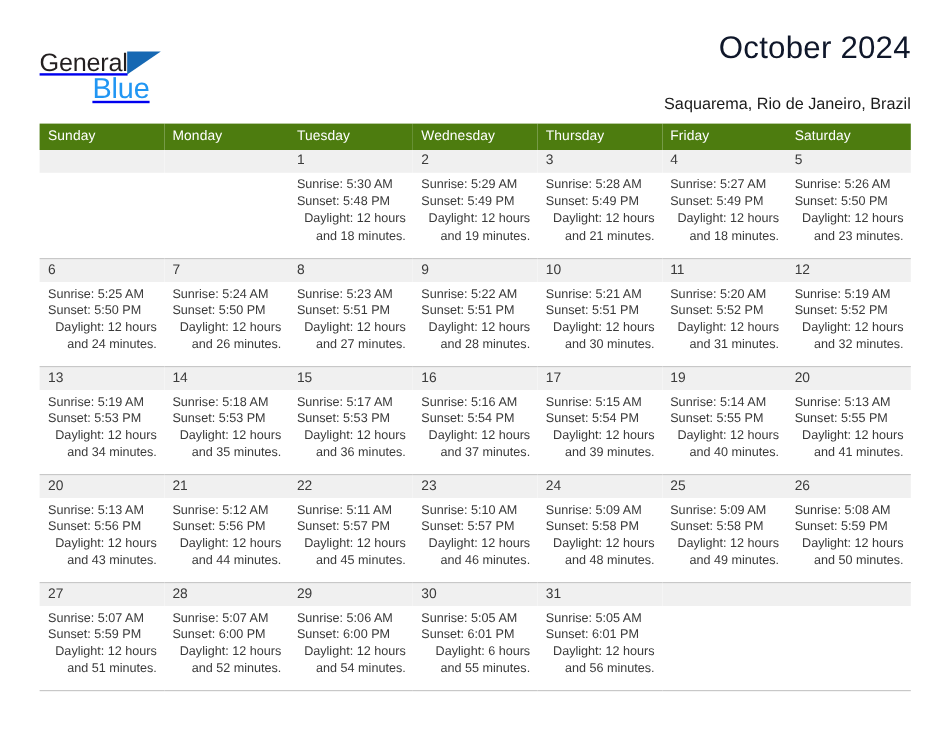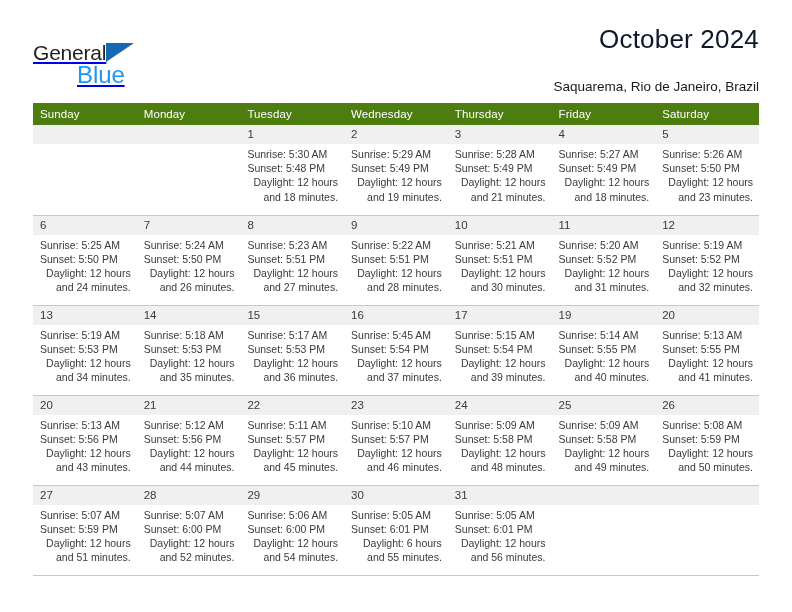--- a/index.html
+++ b/index.html
@@ -287,21 +287,21 @@
             <div class="daynum">15</div>
             <div class="cellbody">
               <div>Sunrise: 5:17 AM</div>
               <div>Sunset: 5:53 PM</div>
               <div class="daylight">Daylight: 12 hours and 36 minutes.</div>
             </div>
           </td>
           <td>
             <div class="daynum">16</div>
             <div class="cellbody">
-              <div>Sunrise: 5:45 AM</div>
+              <div>Sunrise: 5:16 AM</div>
               <div>Sunset: 5:54 PM</div>
               <div class="daylight">Daylight: 12 hours and 37 minutes.</div>
             </div>
           </td>
           <td>
             <div class="daynum">17</div>
             <div class="cellbody">
               <div>Sunrise: 5:15 AM</div>
               <div>Sunset: 5:54 PM</div>
               <div class="daylight">Daylight: 12 hours and 39 minutes.</div>

